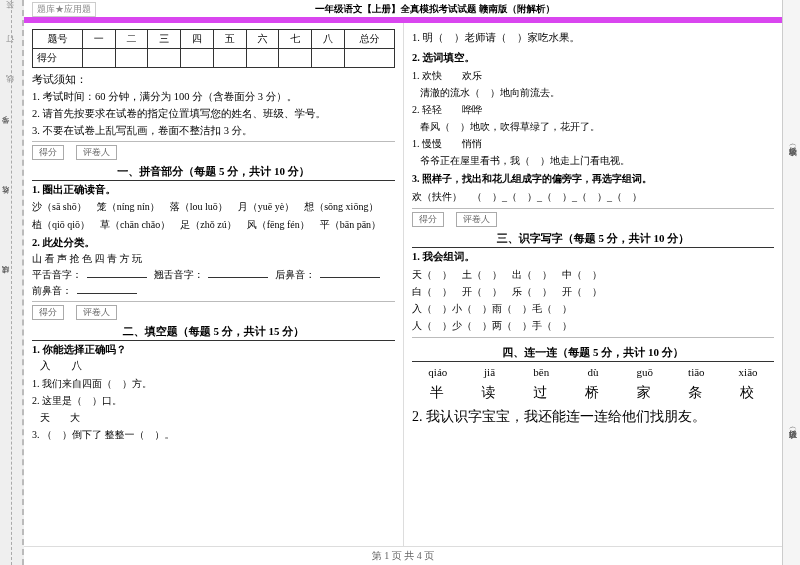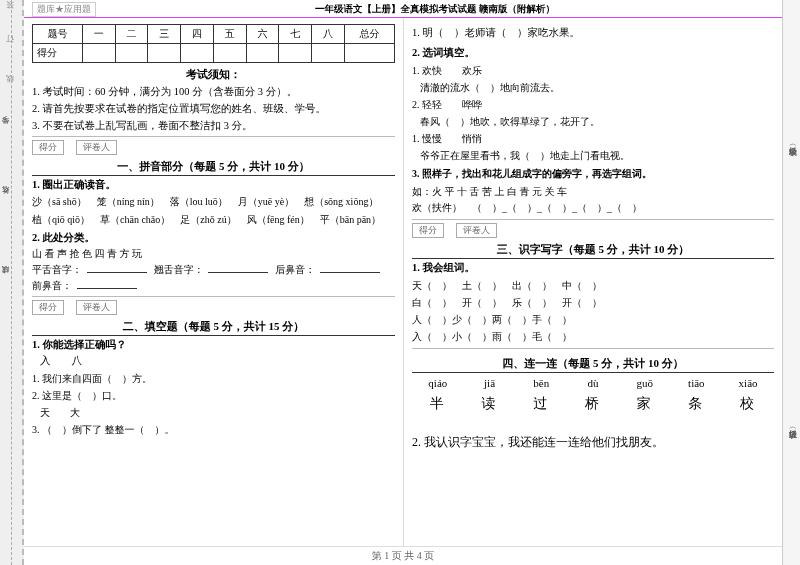--- a/index.html
+++ b/index.html
@@ -56,25 +56,24 @@
       padding: 2px 4px;
       text-align: center;
       height: 16px;
     }
     .score-table .label-cell {
       text-align: left;
       padding-left: 4px;
     }
     
     .section-title {
-      font-weight: bold;
+      font-weight: normal;
       font-size: 11px;
       margin: 3px 0 2px 0;
       color: #000;
-      text-align: center;
     }
     .instructions {
       margin-bottom: 3px;
       line-height: 1.5;
     }
     .instruction-item {
       line-height: 1.5;
       text-indent: 0;
       margin-bottom: 1px;
     }
@@ -179,21 +178,21 @@
     <span class="side-label-item" style="top:90px;left:6px;font-size:8px;color:#888;">线</span>
     <span style="position:absolute;top:0;bottom:0;left:11px;width:1px;border-left:1px dashed #aaa;"></span>
 
     <div style="position:absolute;top:130px;left:1px;writing-mode:vertical-lr;transform:rotate(180deg);font-size:7.5px;color:#555;white-space:nowrap;line-height:1.2;">学号</div>
     <div style="position:absolute;top:200px;left:1px;writing-mode:vertical-lr;transform:rotate(180deg);font-size:7.5px;color:#555;white-space:nowrap;line-height:1.2;">姓名</div>
     <div style="position:absolute;top:280px;left:1px;writing-mode:vertical-lr;transform:rotate(180deg);font-size:7.5px;color:#555;white-space:nowrap;line-height:1.2;">成绩</div>
   </div>
 
   <div class="main-content">
 
-    <div style="display:flex;justify-content:space-between;align-items:center;padding:2px 8px 0 8px;border-bottom:1px solid #d946ef;">
+    <div style="display:flex;justify-content:space-between;align-items:center;padding:2px 8px 0 8px;border-bottom:6px solid #d946ef;">
       <span style="font-size:9px;color:#888;border:1px solid #ccc;padding:0 4px;">题库★应用题</span>
       <span style="font-size:9.5px;font-weight:bold;">一年级语文【上册】全真模拟考试试题 赣南版（附解析）</span>
       <span style="font-size:9px;color:#999;"></span>
     </div>
 
     <div class="content-area">
 
       <div class="left-col">
 
         <table class="score-table">
@@ -298,42 +297,41 @@
           <div>1. 欢快　　欢乐</div>
           <div style="padding-left:8px;">清澈的流水（　）地向前流去。</div>
           <div>2. 轻轻　　哗哗</div>
           <div style="padding-left:8px;">春风（　）地吹，吹得草绿了，花开了。</div>
           <div>1. 慢慢　　悄悄</div>
           <div style="padding-left:8px;">爷爷正在屋里看书，我（　）地走上门看电视。</div>
         </div>
 
         <div style="font-size:10px;line-height:1.6;margin-top:2px;">
           <div class="question-label">3. 照样子，找出和花儿组成字的偏旁字，再选字组词。</div>
-          <div>如：火 平 十 舌 苦 上 白 青 元 关 车</div>
           <div>欢（扶件）　（　）_（　）_（　）_（　）_（　）</div>
         </div>
 
         <hr class="divider">
 
         <div class="score-row">
           <span class="table-score">得分</span>
           <span class="table-score">评卷人</span>
         </div>
 
         <div class="part-title">三、识字写字（每题 5 分，共计 10 分）</div>
 
         <div class="question-label">1. 我会组词。</div>
         <div style="font-size:10px;line-height:1.7;">
           <div>天（　）　土（　）　出（　）　中（　）</div>
           <div>白（　）　开（　）　乐（　）　开（　）</div>
         </div>
 
         <div style="font-size:10px;line-height:1.7;">
+          <div>入（　）小（　）雨（　）毛（　）</div>
           <div>人（　）少（　）两（　）手（　）</div>
-          <div>入（　）小（　）雨（　）毛（　）</div>
         </div>
 
         <hr class="divider">
 
         <div class="score-row">
           
         </div>
 
         <div class="part-title">四、连一连（每题 5 分，共计 10 分）</div>
 
@@ -351,21 +349,21 @@
         <div class="lianyi-box" style="margin-top:6px;font-size:14px;letter-spacing:2px;">
           <span class="lianyi-item">半</span>
           <span class="lianyi-item">读</span>
           <span class="lianyi-item">过</span>
           <span class="lianyi-item">桥</span>
           <span class="lianyi-item">家</span>
           <span class="lianyi-item">条</span>
           <span class="lianyi-item">校</span>
         </div>
 
-        <div style="font-size:12px;margin-top:21px;">2. 我认识字宝宝，我还能连一连给他们找朋友。</div>
+        <div style="font-size:14px;margin-top:6px;">2. 我认识字宝宝，我还能连一连给他们找朋友。</div>
 
       </div>
     </div>
 
     <div class="page-footer">第 1 页 共 4 页</div>
   </div>
 
   <div class="right-margin">
     <div class="right-label">学校（班级）</div>
     <div class="right-label">班级（班级）</div>

